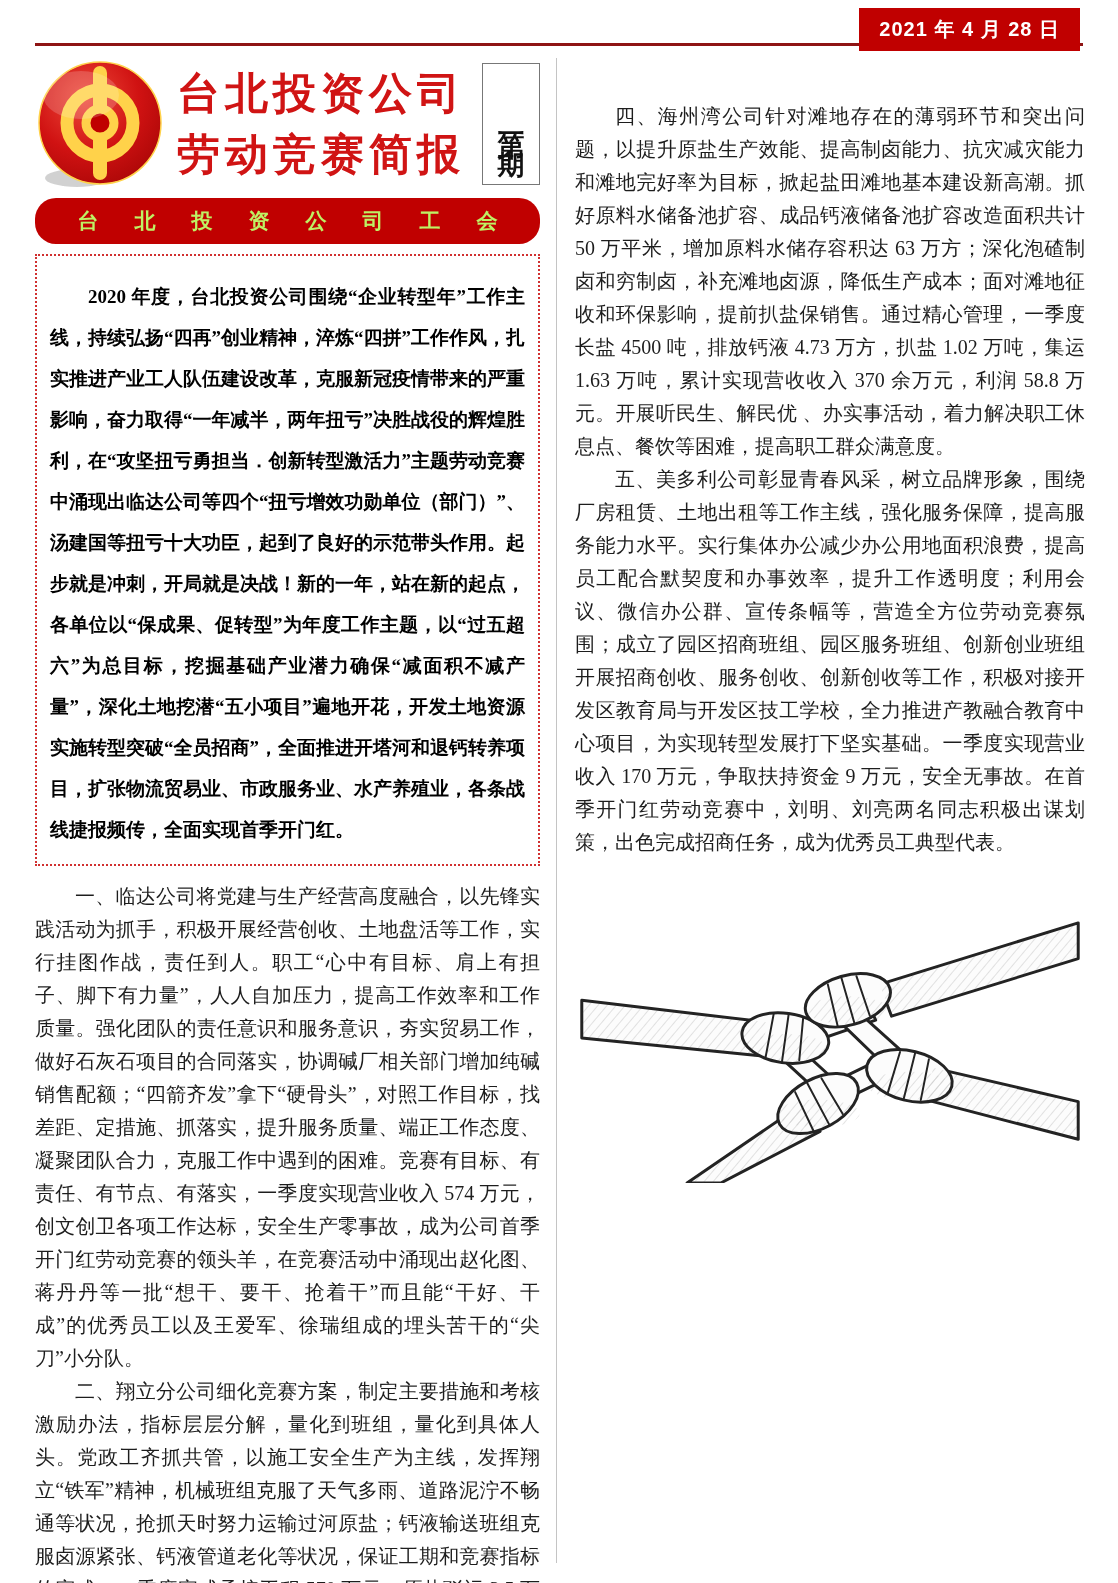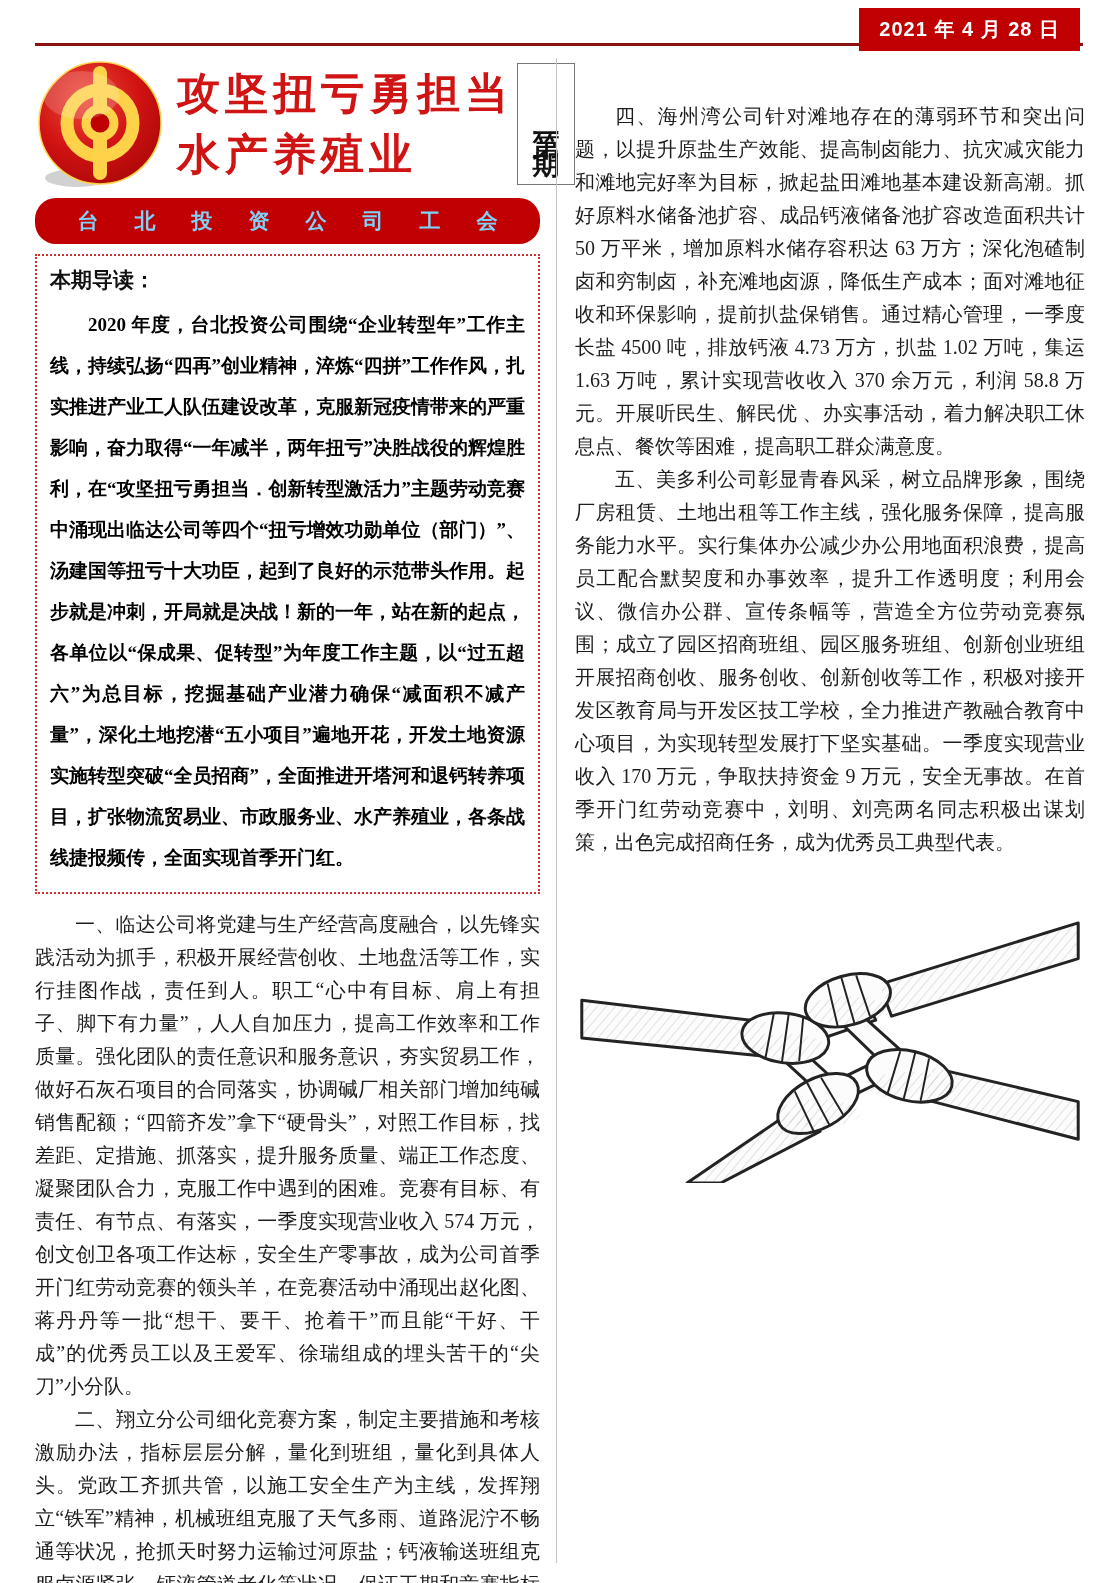--- a/index.html
+++ b/index.html
@@ -44,21 +44,21 @@
     flex:0 0 auto;border:1px solid #777;background:#fff;
     writing-mode:vertical-rl;text-orientation:upright;
     font-family:"Liberation Sans","DejaVu Sans",sans-serif;
     font-weight:bold;font-size:27px;color:#111;
     letter-spacing:9px;padding:10px 10px;height:100px;
     display:flex;align-items:center;justify-content:center;
     margin-left:4px;
   }
   
   .banner{
-    margin-top:8px;background:#c00000;color:#7dd3fc;
+    margin-top:8px;background:#c00000;color:#bef264;
     font-family:"Liberation Sans","DejaVu Sans",sans-serif;
     font-weight:bold;font-size:21px;
     text-align:center;letter-spacing:36px;text-indent:36px;
     padding:9px 0;white-space:nowrap;overflow:hidden;border-radius:21px;
   }
   
   .intro-box{
     margin-top:10px;border:2px dotted #d03030;
     padding:10px 13px 14px 13px;box-sizing:border-box;
   }
@@ -104,32 +104,31 @@
             </radialGradient>
           </defs>
           <ellipse cx="42" cy="119" rx="32" ry="9" fill="#9a9a9a" opacity="0.45"></ellipse>
           <circle cx="65" cy="64" r="61" fill="url(#glogo)" stroke="#ffd24a" stroke-width="1.5"></circle>
           <circle cx="65" cy="64" r="33" fill="none" stroke="#ffd24a" stroke-width="13"></circle>
           <rect x="58" y="7" width="14" height="114" rx="7" fill="#ffd24a"></rect>
           <circle cx="65" cy="64" r="14" fill="#c00000" stroke="#ffd24a" stroke-width="9"></circle>
           <ellipse cx="46" cy="36" rx="38" ry="24" fill="#ffffff" opacity="0.18"></ellipse>
         </svg>
         <div class="title-block">
-          <div>攻坚扭亏勇担当</div>
-          <div>水产养殖业</div>
+          <div>台北投资公司</div>
+          <div>劳动竞赛简报</div>
         </div>
         <div class="issue-box">
           <span>第一期</span>
         </div>
       </div>
 
       <div class="banner">台北投资公司工会</div>
 
       <div class="intro-box">
-        <div class="intro-heading">本期导读：</div>
         <p class="intro-text">2020 年度，台北投资公司围绕“企业转型年”工作主线，持续弘扬“四再”创业精神，淬炼“四拼”工作作风，扎实推进产业工人队伍建设改革，克服新冠疫情带来的严重影响，奋力取得“一年减半，两年扭亏”决胜战役的辉煌胜利，在“攻坚扭亏勇担当．创新转型激活力”主题劳动竞赛中涌现出临达公司等四个“扭亏增效功勋单位（部门）”、汤建国等扭亏十大功臣，起到了良好的示范带头作用。起步就是冲刺，开局就是决战！新的一年，站在新的起点，各单位以“保成果、促转型”为年度工作主题，以“过五超六”为总目标，挖掘基础产业潜力确保“减面积不减产量”，深化土地挖潜“五小项目”遍地开花，开发土地资源实施转型突破“全员招商”，全面推进开塔河和退钙转养项目，扩张物流贸易业、市政服务业、水产养殖业，各条战线捷报频传，全面实现首季开门红。</p>
       </div>
 
       <p class="body-text">一、临达公司将党建与生产经营高度融合，以先锋实践活动为抓手，积极开展经营创收、土地盘活等工作，实行挂图作战，责任到人。职工“心中有目标、肩上有担子、脚下有力量”，人人自加压力，提高工作效率和工作质量。强化团队的责任意识和服务意识，夯实贸易工作，做好石灰石项目的合同落实，协调碱厂相关部门增加纯碱销售配额；“四箭齐发”拿下“硬骨头”，对照工作目标，找差距、定措施、抓落实，提升服务质量、端正工作态度、凝聚团队合力，克服工作中遇到的困难。竞赛有目标、有责任、有节点、有落实，一季度实现营业收入 574 万元，创文创卫各项工作达标，安全生产零事故，成为公司首季开门红劳动竞赛的领头羊，在竞赛活动中涌现出赵化图、蒋丹丹等一批“想干、要干、抢着干”而且能“干好、干成”的优秀员工以及王爱军、徐瑞组成的埋头苦干的“尖刀”小分队。</p>
       <p class="body-text">二、翔立分公司细化竞赛方案，制定主要措施和考核激励办法，指标层层分解，量化到班组，量化到具体人头。党政工齐抓共管，以施工安全生产为主线，发挥翔立“铁军”精神，机械班组克服了天气多雨、道路泥泞不畅通等状况，抢抓天时努力运输过河原盐；钙液输送班组克服卤源紧张、钙液管道老化等状况，保证工期和竞赛指标的完成。一季度完成承接工程 570 万元，原盐驳运 3.5 万吨，钙液销售 5.07 万方，挖潜增效收储钙液 9000 方，创收 25 万元，五小项目及房屋租金收取合计 16.3 万。翔立分公司成为擂台赛临达公司的强劲对手，还涌现了赵士柱、汪永柱、程辉、朱文江等典型人物。</p>
     </div>
 
     <div class="divider"></div>
 
     <div class="col-right">

